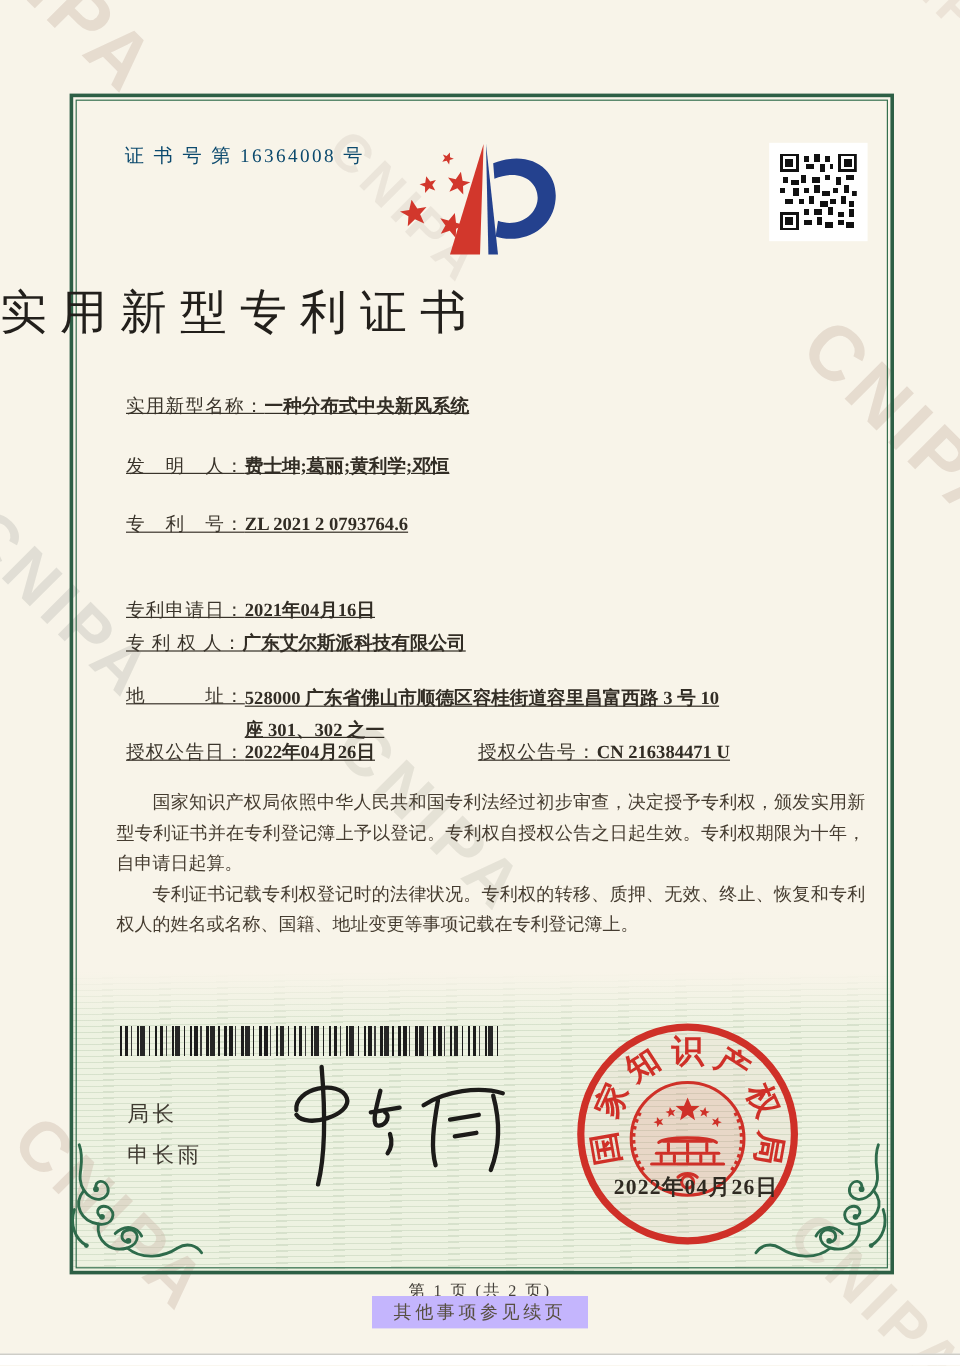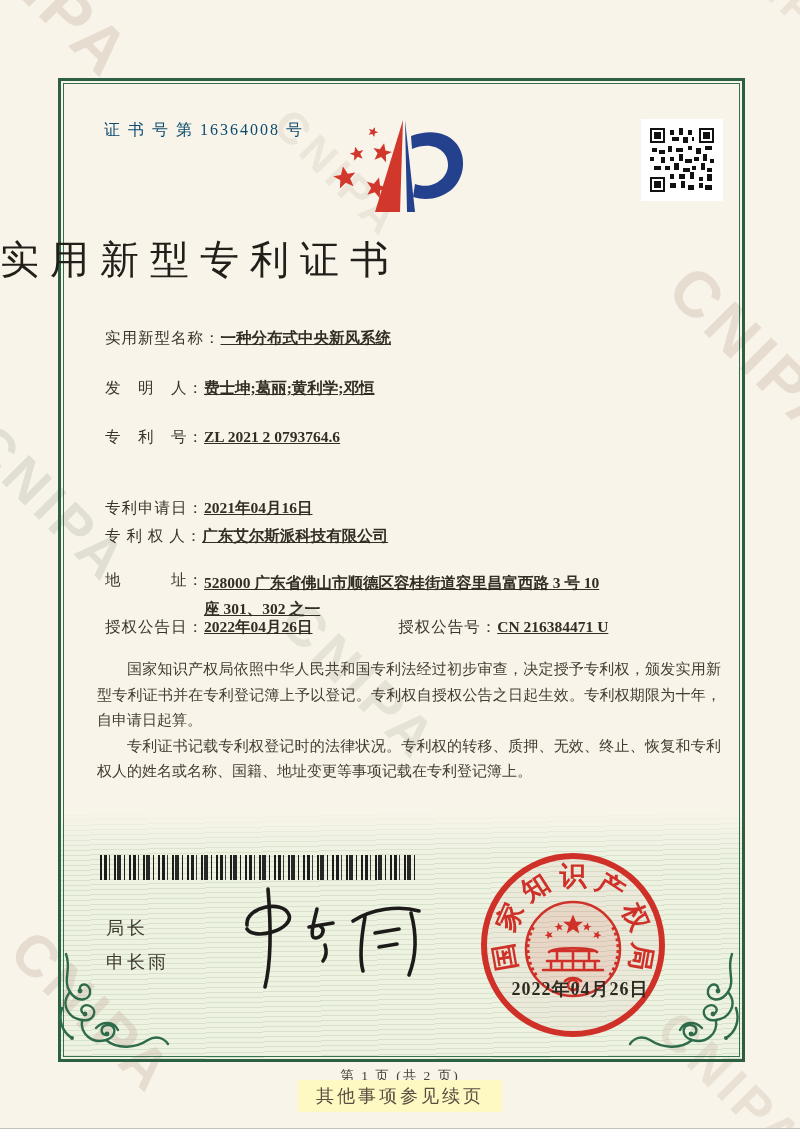--- a/index.html
+++ b/index.html
@@ -25,21 +25,21 @@
          border:3px solid #2d5f45;}
   .frame::after{content:"";position:absolute;inset:2px;border:1px solid #35704f;}
 
   .certno{position:absolute;left:104px;top:120px;font-size:16px;color:#0c4a6e;
           letter-spacing:2px;}
 
   .title{position:absolute;left:0;top:233px;width:800px;text-align:left;
          font-size:39px;font-weight:normal;color:#221f1b;letter-spacing:11px;}
 
   .row{position:absolute;left:105px;font-size:15.5px;color:#3a342b;white-space:nowrap;}
-  .row .lbl{letter-spacing:1px;}
+  .row .lbl{letter-spacing:1px;text-decoration:underline;}
   .row .val{font-weight:bold;color:#322d25;text-decoration:underline;}
   .val.wrap{display:inline-block;vertical-align:top;white-space:pre-line;line-height:26px;}
 
   .paras{position:absolute;left:97px;top:657px;width:624px;font-size:15px;
          line-height:25.5px;color:#453c30;text-align:justify;}
   .paras p{margin:0;text-indent:2em;}
 
   .barcode{position:absolute;left:100px;top:855px;width:318px;height:25px;
     background:repeating-linear-gradient(90deg,
       #1c1c1c 0 2px,rgba(0,0,0,0) 2px 4px,
@@ -53,22 +53,22 @@
              font-weight:normal;font-size:18px;color:#3f3a31;letter-spacing:3px;}
 
   .seal-date{position:absolute;left:497px;top:977px;width:166px;text-align:center;
              font-size:18px;font-weight:bold;color:#2f2a22;letter-spacing:1px;
              font-family:"Liberation Serif","DejaVu Serif",serif;}
 
   .pageno{position:absolute;left:0;top:1039px;width:800px;text-align:center;
           font-size:13.5px;color:#44403a;letter-spacing:2px;margin-top:28px;}
 
   .note{position:absolute;left:0;top:1080px;width:800px;text-align:center;}
-  .note span{display:inline-block;background:#fef9c3;padding:4px 18px;
-             font-size:18px;color:#574f41;letter-spacing:3px;}
+  .note span{display:inline-block;background:#c4b5fd;padding:4px 18px;
+             font-size:15px;color:#574f41;letter-spacing:3px;}
 
   .qrbox{position:absolute;left:641px;top:119px;width:82px;height:82px;background:#ffffff;
          display:flex;align-items:center;justify-content:center;}
 
   .bottom-strip{position:absolute;left:0;bottom:0;width:800px;height:9px;background:#ffffff;
                 border-top:1px solid #c2c1ba;}
 </style>
 </head>
 <body>
 

